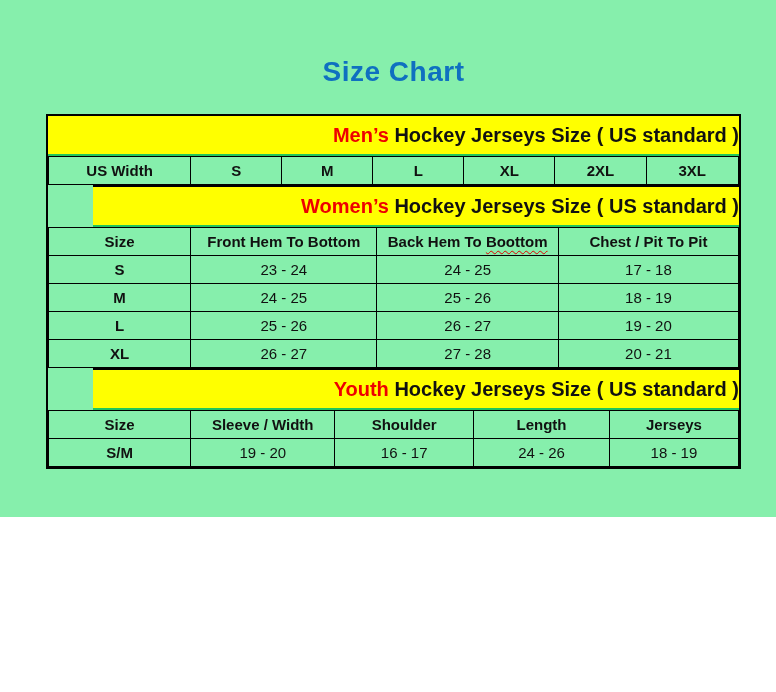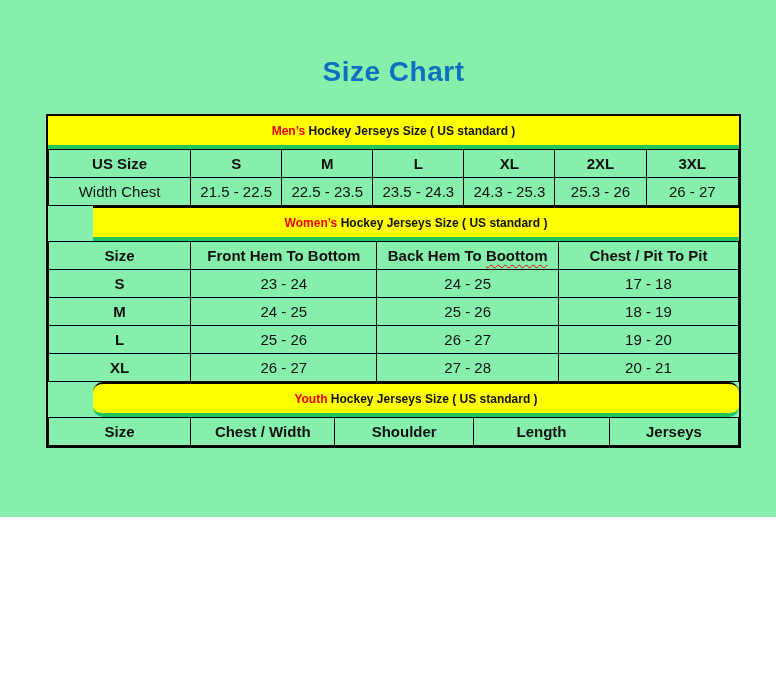--- a/index.html
+++ b/index.html
@@ -26,24 +26,24 @@
     margin: 0 0 26px 0;
     text-align: center;
     font-size: 28px;
     font-weight: bold;
     letter-spacing: 0.5px;
   }
   .chart-wrap {
     border: 2px solid #000000;
   }
   .band {
-    border-bottom: 4px solid #22c55e;
-    text-align: center;
+    border-bottom: 2px solid #22c55e;
+    text-align: right;
     padding: 8px 0 7px 0;
-    font-size: 12px;
+    font-size: 20px;
     font-weight: bold;
   }
   .band + .size-table { border-top: none; }
   .band:not(:first-child) { border-top: 2px solid #000000; margin-left: 45px; }
   .size-table {
     width: 100%;
     border-collapse: collapse;
     table-layout: fixed;
   }
   .size-table th, .size-table td {
@@ -77,39 +77,30 @@
             <col style="width: 20.6%;">
             <col style="width: 13.2%;">
             <col style="width: 13.2%;">
             <col style="width: 13.2%;">
             <col style="width: 13.2%;">
             <col style="width: 13.2%;">
             <col style="width: 13.4%;">
           </colgroup>
           <thead>
             <tr>
-              <th>US Size</th>
+              <th>US Width</th>
               <th>S</th>
               <th>M</th>
               <th>L</th>
               <th>XL</th>
               <th>2XL</th>
               <th>3XL</th>
             </tr>
           </thead>
           <tbody>
-            <tr>
-              <td>Width Chest</td>
-              <td>21.5 - 22.5</td>
-              <td>22.5 - 23.5</td>
-              <td>23.5 - 24.3</td>
-              <td>24.3 - 25.3</td>
-              <td>25.3 - 26</td>
-              <td>26 - 27</td>
-            </tr>
           </tbody>
         </table>
         <div class="band" style="background: rgb(255, 255, 0);"><span style="color: rgb(238, 0, 0);">Women’s</span><span> Hockey Jerseys Size ( US standard )</span></div>
         <table class="size-table">
           <colgroup>
             <col style="width: 20.6%;">
             <col style="width: 27%;">
             <col style="width: 26.3%;">
             <col style="width: 26.1%;">
           </colgroup>
@@ -141,36 +132,43 @@
               <td>19 - 20</td>
             </tr>
             <tr>
               <td class="bold-label">XL</td>
               <td>26 - 27</td>
               <td>27 - 28</td>
               <td>20 - 21</td>
             </tr>
           </tbody>
         </table>
-        <div class="band" style="background: rgb(255, 255, 0); border-radius: 10px;"><span style="color: rgb(238, 0, 0);">Youth</span><span> Hockey Jerseys Size ( US standard )</span></div>
+        <div class="band" style="background: rgb(255, 255, 0);"><span style="color: rgb(238, 0, 0);">Youth</span><span> Hockey Jerseys Size ( US standard )</span></div>
         <table class="size-table">
           <colgroup>
             <col style="width: 20.6%;">
             <col style="width: 20.9%;">
             <col style="width: 20.1%;">
             <col style="width: 19.7%;">
             <col style="width: 18.7%;">
           </colgroup>
           <thead>
             <tr>
               <th>Size</th>
-              <th>Chest / Width</th>
+              <th>Sleeve / Width</th>
               <th>Shoulder</th>
               <th>Length</th>
               <th>Jerseys</th>
             </tr>
           </thead>
           <tbody>
+            <tr>
+              <td class="bold-label">S/M</td>
+              <td>19 - 20</td>
+              <td>16 - 17</td>
+              <td>24 - 26</td>
+              <td>18 - 19</td>
+            </tr>
           </tbody>
         </table>
       </div>
   </div>
 </div>
 
 </body></html>

